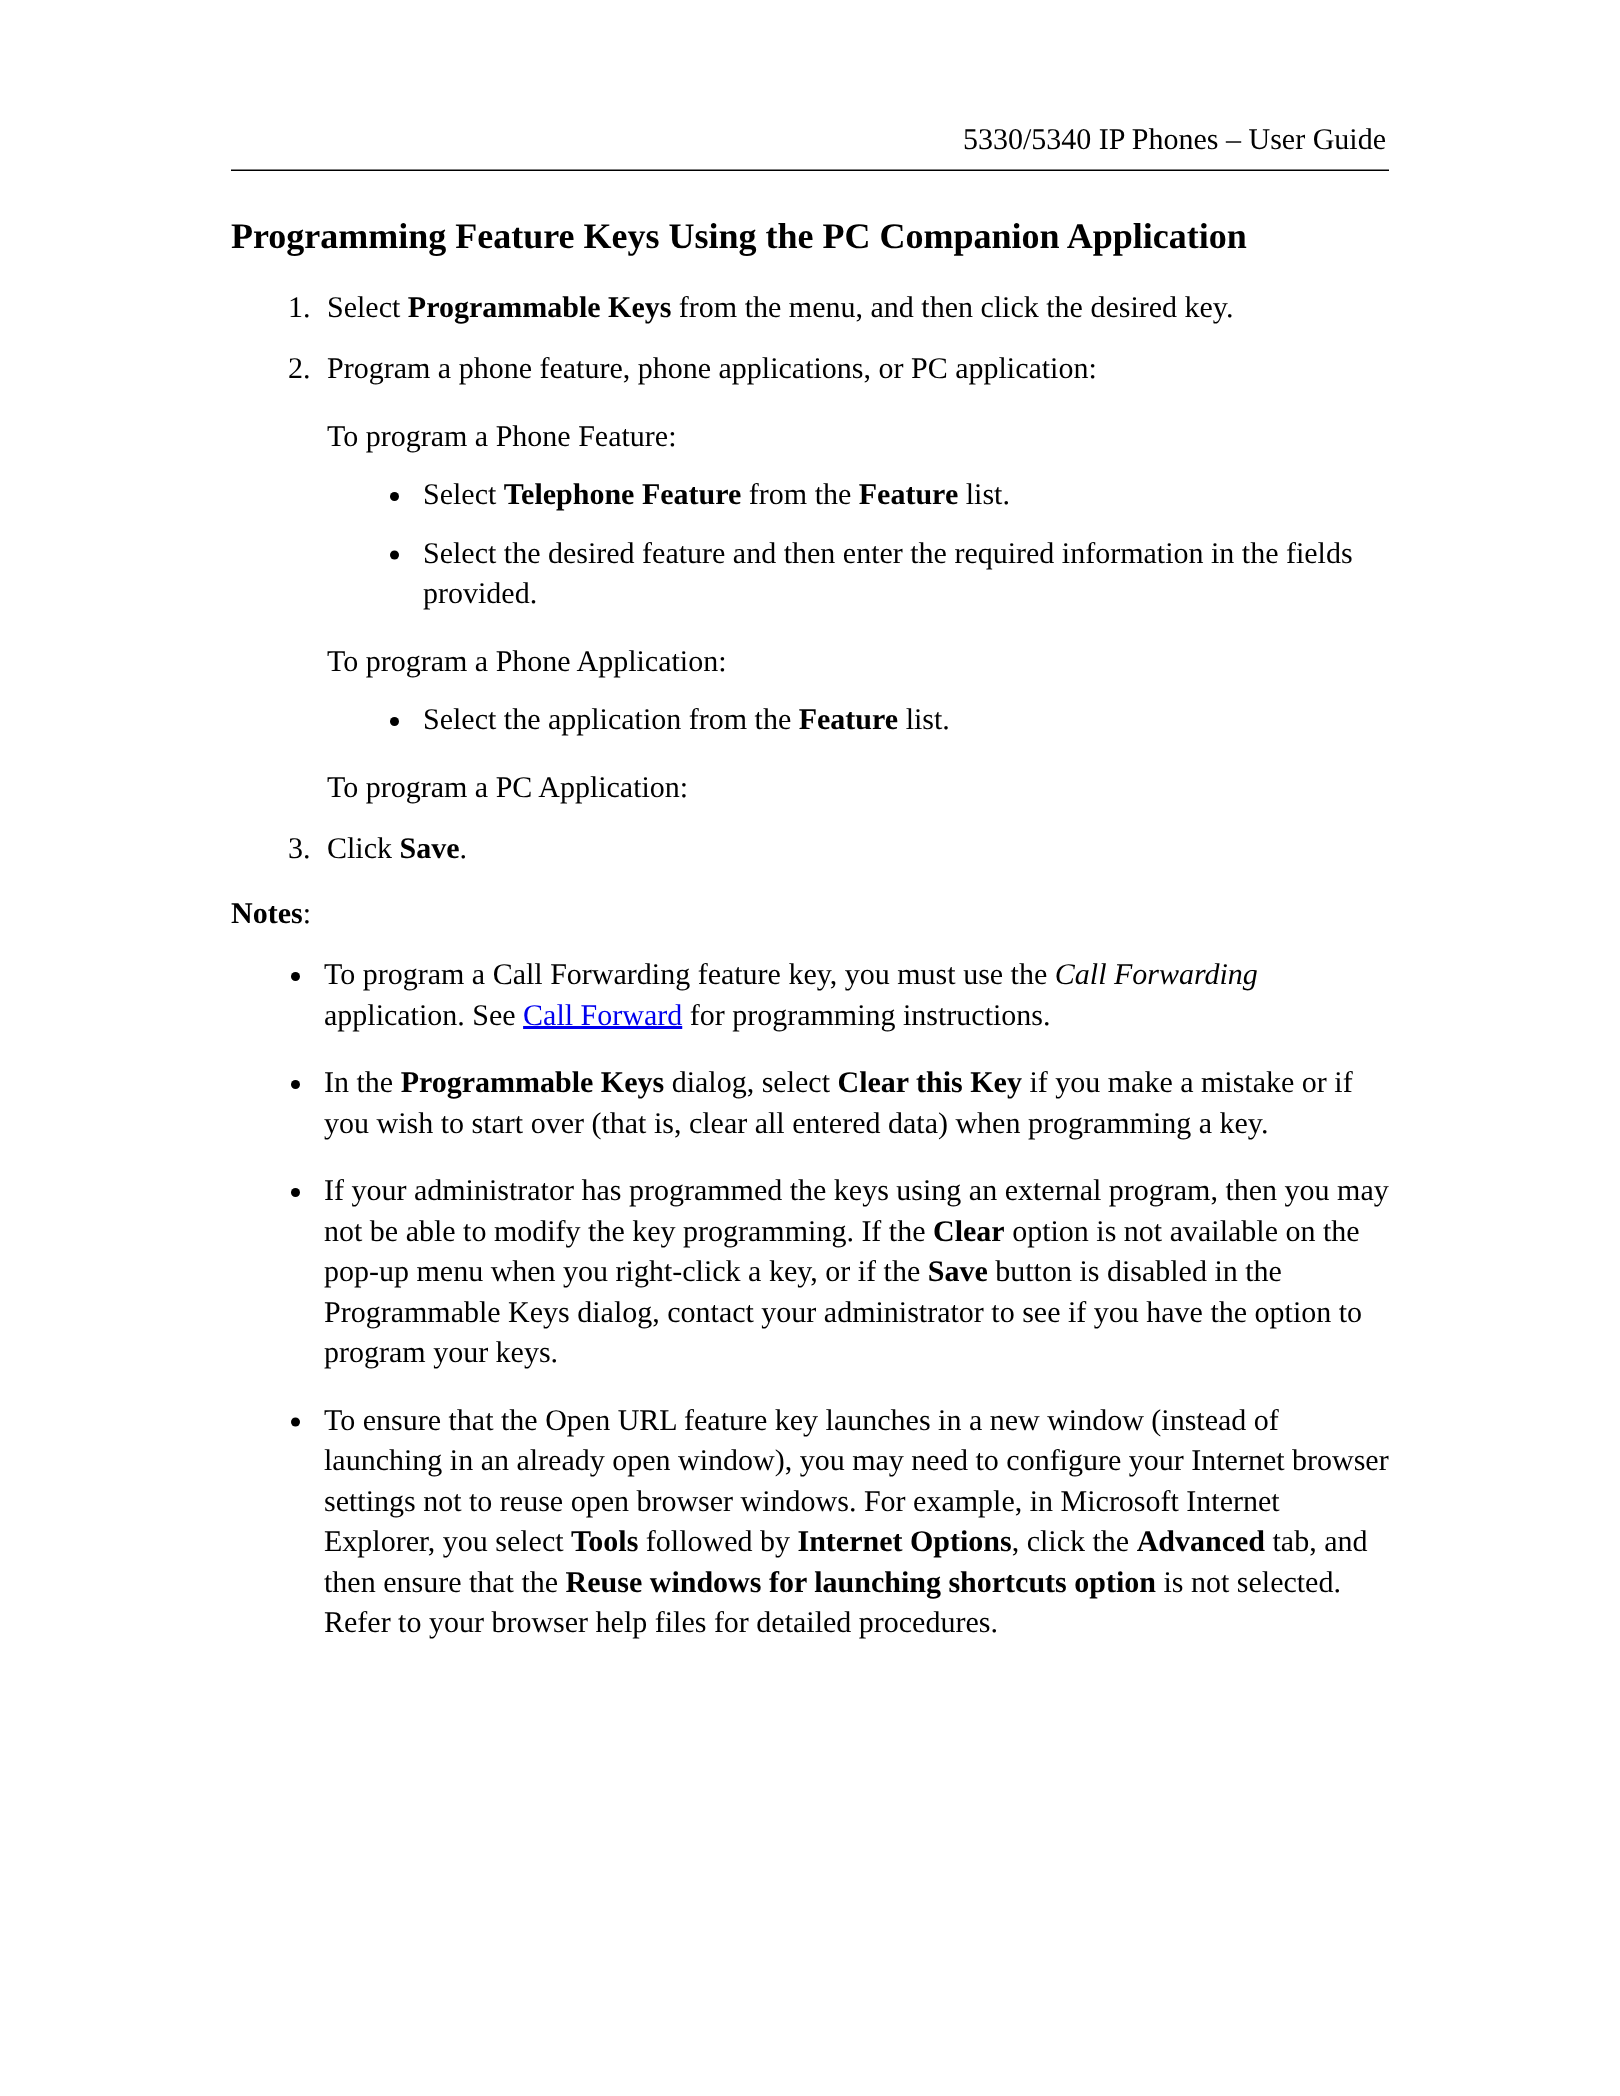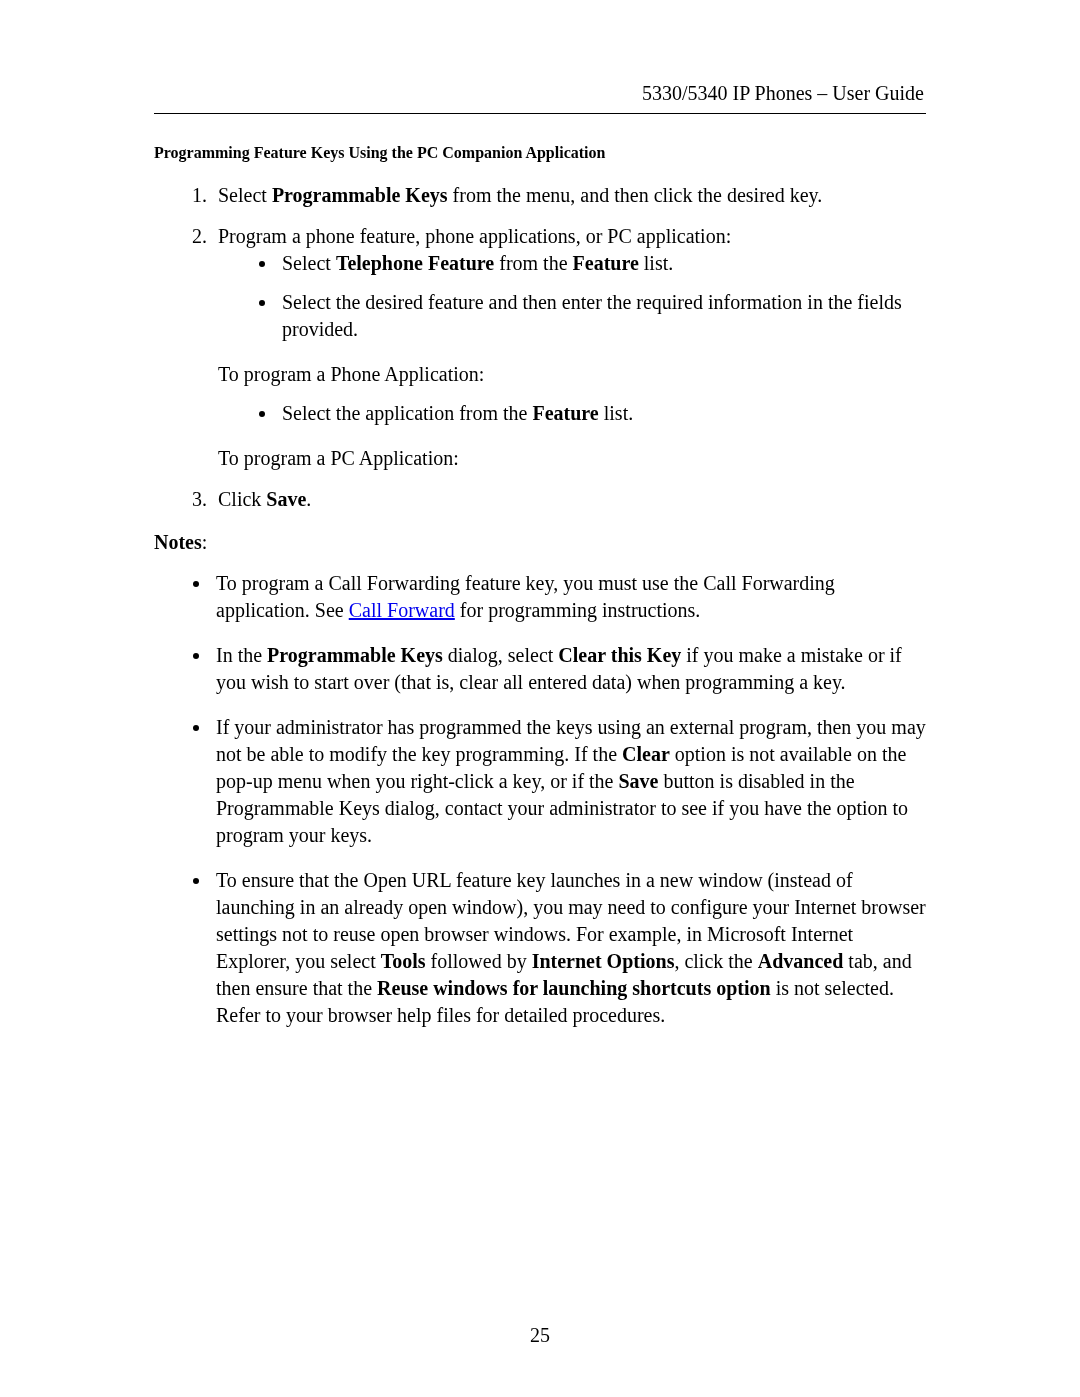--- a/index.html
+++ b/index.html
@@ -24,21 +24,21 @@
     font-size: 20px;
     padding-right: 2px;
     margin-bottom: 6px;
   }
   .header-rule {
     border: none;
     border-top: 1px solid #000;
     margin: 0 0 28px 0;
   }
   h2.section-title {
-    font-size: 16px;
+    font-size: 24px;
     font-weight: bold;
     margin: 8px 0 18px 0;
   }
   ol.main-list {
     margin: 0 0 0 30px;
     padding-left: 28px;
   }
   ol.main-list > li {
     margin-bottom: 14px;
     padding-left: 6px;
@@ -58,21 +58,21 @@
   ul.notes-bullets {
     list-style-type: disc;
     margin: 14px 0 0 18px;
     padding-left: 40px;
   }
   ul.notes-bullets > li {
     margin-bottom: 18px;
     padding-left: 4px;
   }
   .bold { font-weight: bold; }
-  .italic { }
+  .italic { font-style: italic; }
   a.link {
     color: #0000EE;
     text-decoration: underline;
   }
   .notes-label {
     font-weight: bold;
     margin-top: 16px;
   }
   .page-number {
     position: absolute;
@@ -97,20 +97,21 @@
   <ol class="main-list">
     <li>
       <span>
         <span>Select </span><span class="bold">Programmable Keys</span><span> from the menu, and then click the desired key.</span>
       </span>
     </li>
 
     <li>
       <span>Program a phone feature, phone applications, or PC application:</span>
 
+      <div class="sub-intro">To program a Phone Feature:</div>
       <ul class="bullets">
         <li>
           <span>Select </span><span class="bold">Telephone Feature</span><span> from the </span><span class="bold">Feature</span><span> list.</span>
         </li>
         <li>Select the desired feature and then enter the required information in the fields provided.</li>
       </ul>
 
       <div class="sub-intro">To program a Phone Application:</div>
       <ul class="bullets">
         <li>
@@ -138,14 +139,13 @@
       <span>In the </span><span class="bold">Programmable Keys</span><span> dialog, select </span><span class="bold">Clear this Key</span><span> if you make a mistake or if you wish to start over (that is, clear all entered data) when programming a key.</span>
     </li>
     <li>
       <span>If your administrator has programmed the keys using an external program, then you may not be able to modify the key programming. If the </span><span class="bold">Clear</span><span> option is not available on the pop-up menu when you right-click a key, or if the </span><span class="bold">Save</span><span> button is disabled in the Programmable Keys dialog, contact your administrator to see if you have the option to program your keys.</span>
     </li>
     <li>
       <span>To ensure that the Open URL feature key launches in a new window (instead of launching in an already open window), you may need to configure your Internet browser settings not to reuse open browser windows. For example, in Microsoft Internet Explorer, you select </span><span class="bold">Tools</span><span> followed by </span><span class="bold">Internet Options</span><span>, click the </span><span class="bold">Advanced</span><span> tab, and then ensure that the </span><span class="bold">Reuse windows for launching shortcuts option</span><span> is not selected. Refer to your browser help files for detailed procedures.</span>
     </li>
   </ul>
 
-  <div class="page-number">25</div>
 </div>
 
 </body></html>

